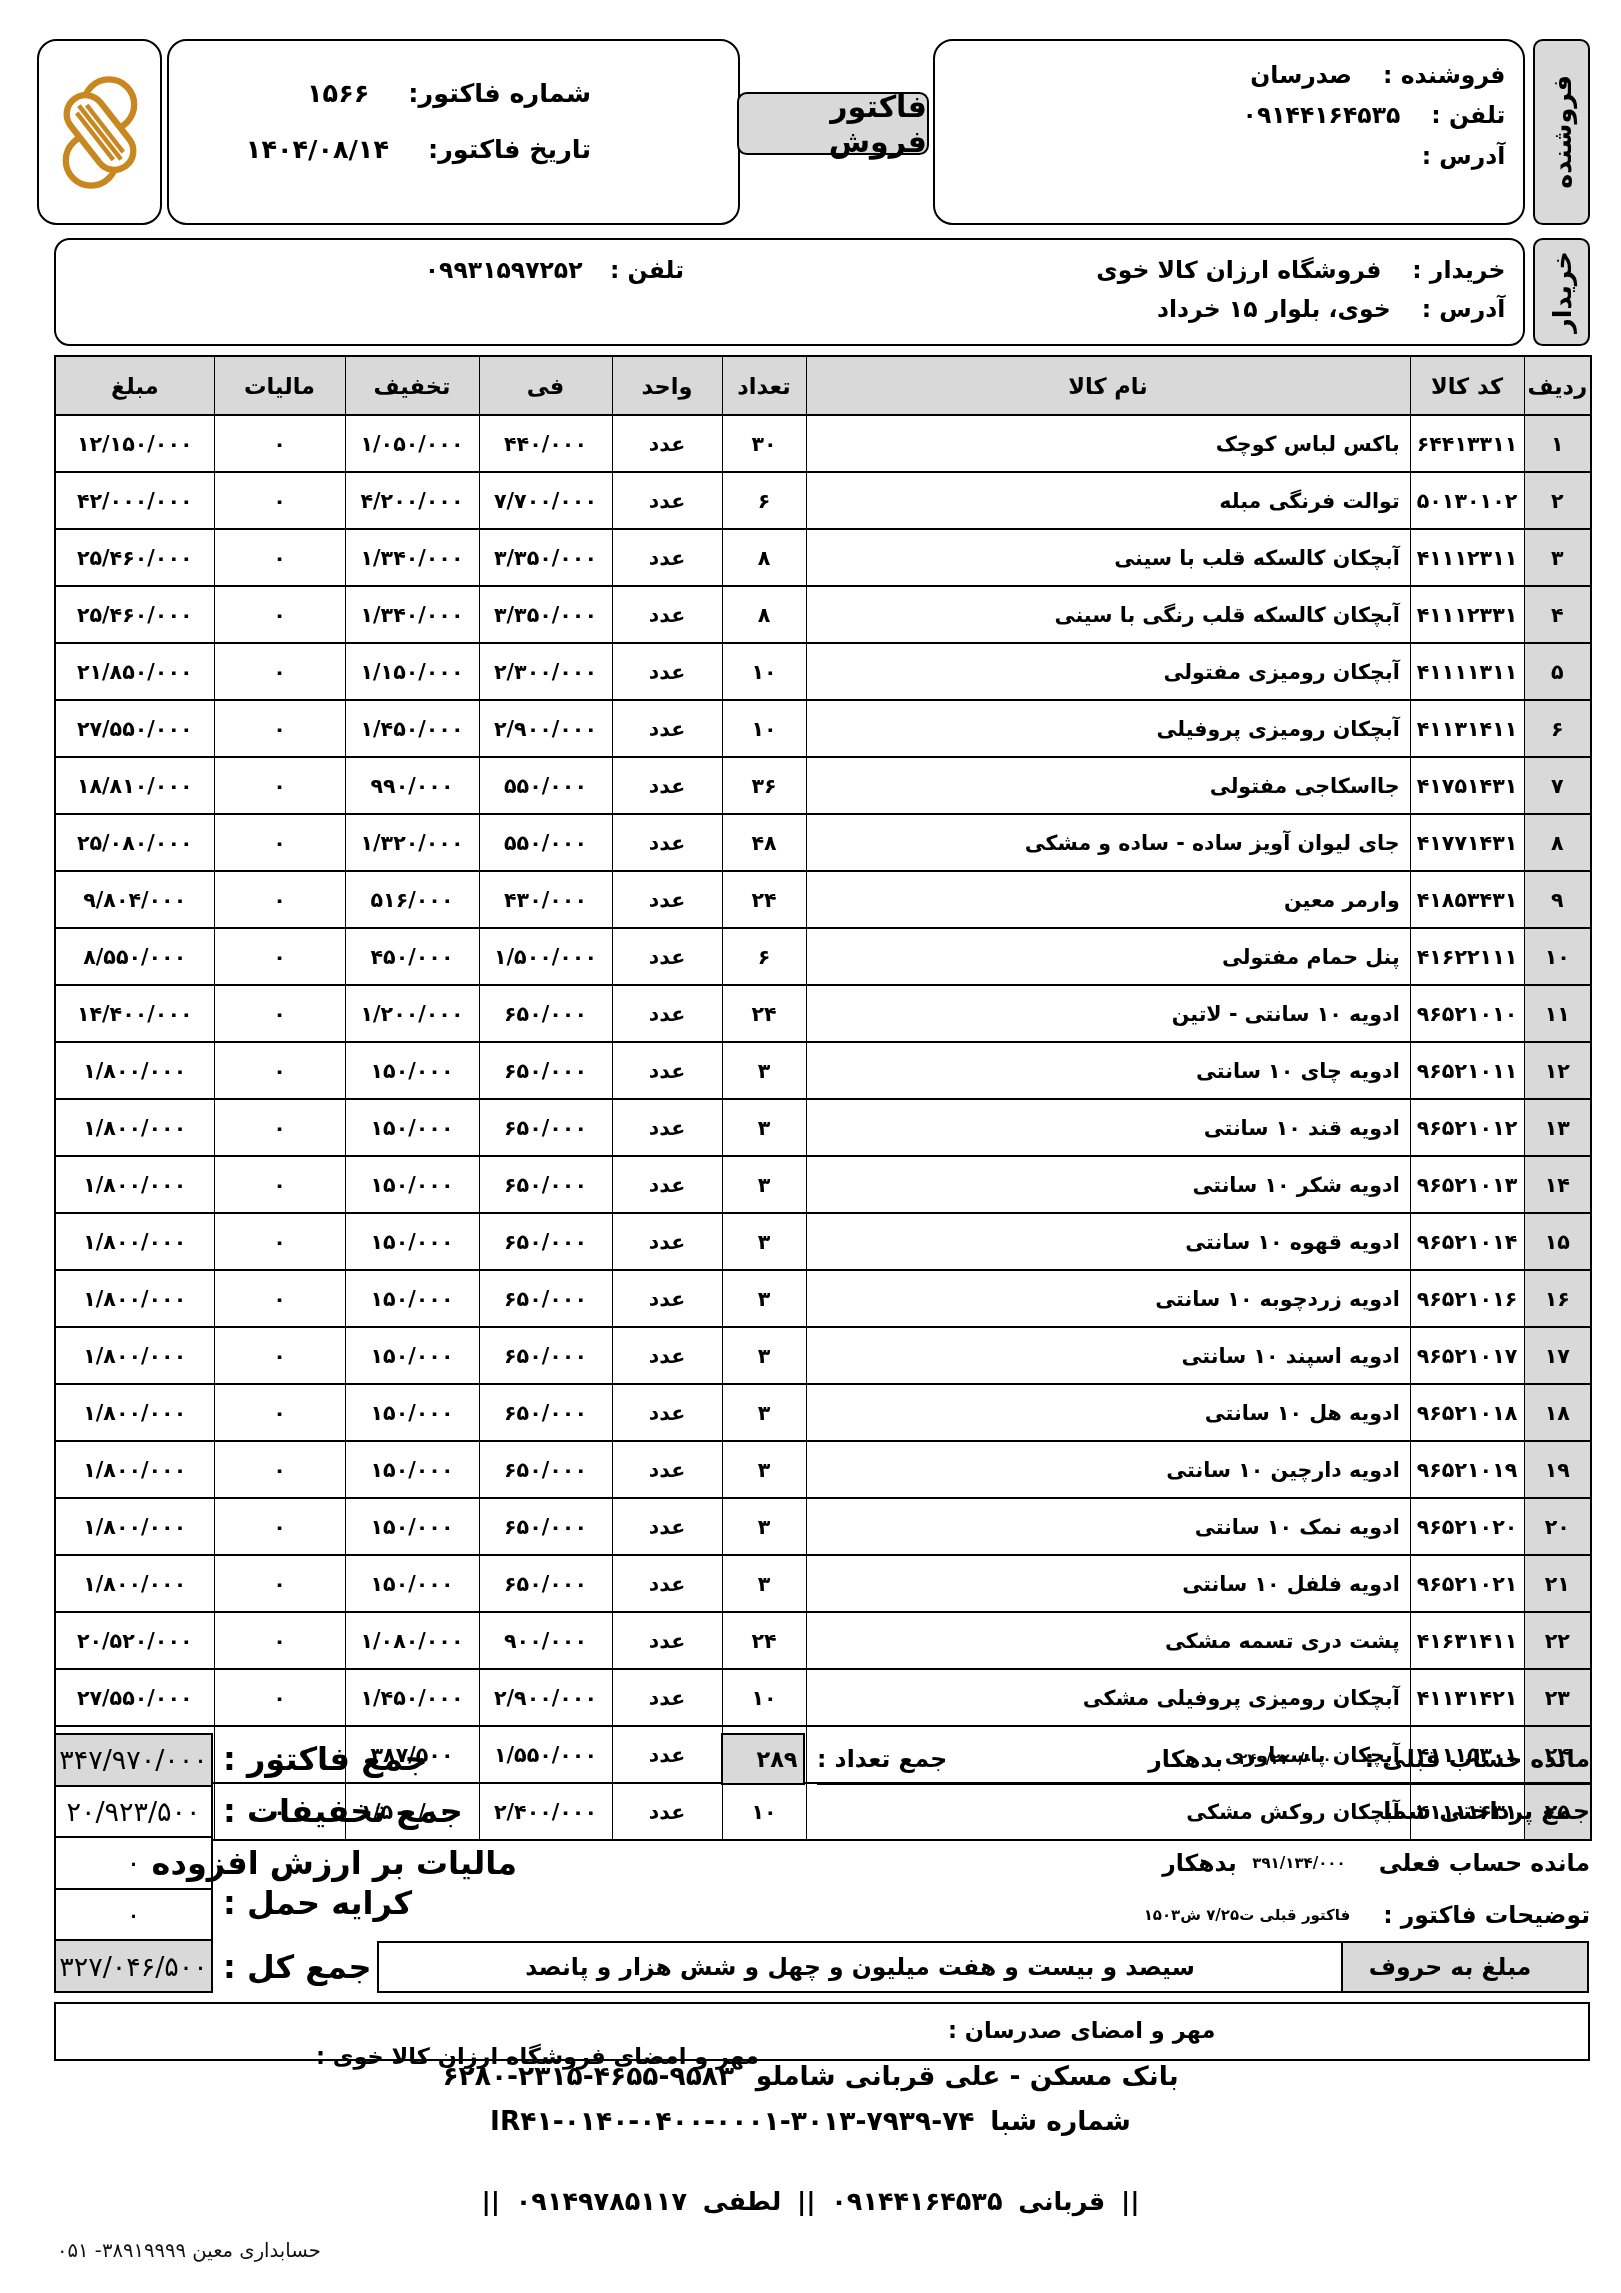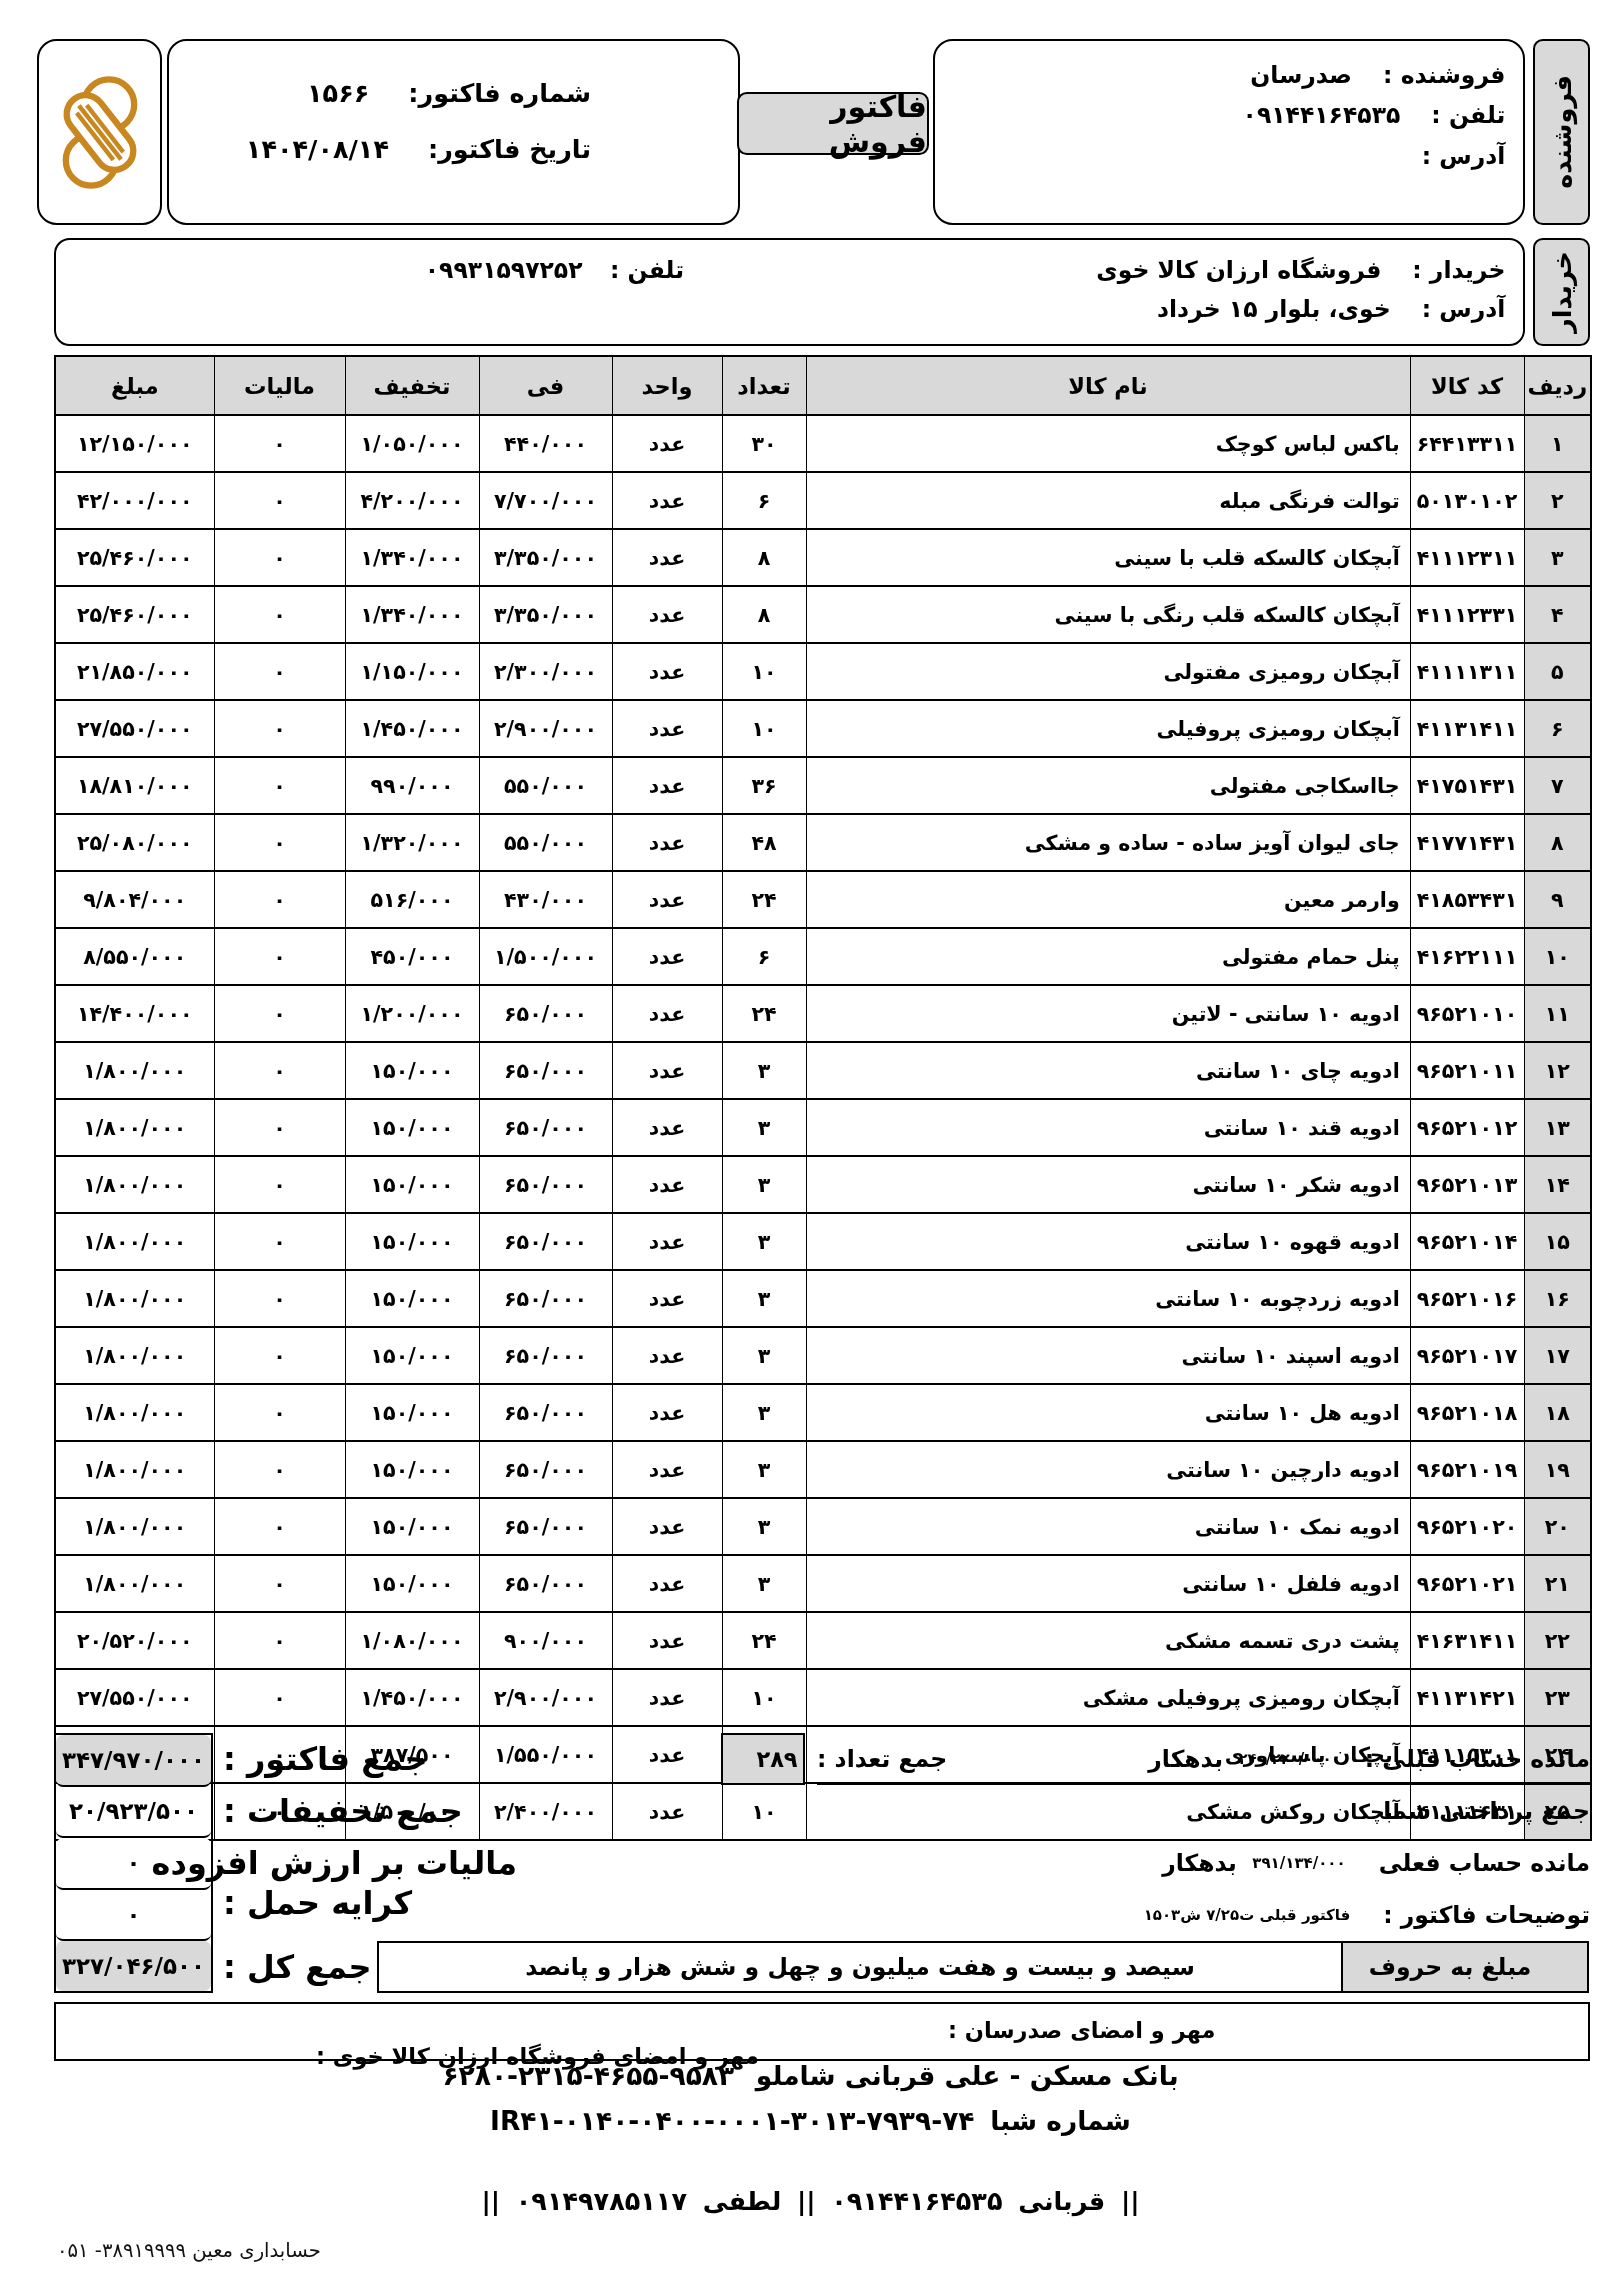--- a/index.html
+++ b/index.html
@@ -38,22 +38,22 @@
                   border:1.6px solid #000; border-bottom:2.5px solid #000; overflow:hidden; white-space:nowrap; }
   .inv-table td.c-name { text-align:right; padding-right:9.8px; }
   .inv-table td.c-row  { background:#D9D9D9; }
   col.c-row{width:67px} col.c-code{width:114px} col.c-name{width:604px} col.c-qty{width:84px}
   col.c-unit{width:110px} col.c-price{width:133px} col.c-discount{width:134px}
   col.c-tax{width:131px} col.c-amount{width:159px}
   
   .totals { position:absolute; left:0; top:1733px; width:1621px; height:260px; }
   .tot-stack { position:absolute; left:54px; top:0; width:159px; height:260px; border:2.5px solid #000;
                box-sizing:border-box; display:flex; flex-direction:column; }
-  .tot-cell { flex:1; display:flex; align-items:center; justify-content:center; font-size:23px; font-weight:bold;
-              border-bottom:2.5px solid #000; background:#fff;border-radius:7px; }
+  .tot-cell { flex:1; display:flex; align-items:center; justify-content:center; font-size:27px; font-weight:normal;
+              border-bottom:2.5px solid #000; background:#fff; }
   .tot-cell:last-child { border-bottom:none; }
   .tot-cell.gray { background:#D9D9D9; }
   .tot-label { position:absolute; left:223px; width:294px; height:52px; line-height:52px;
                font-size:32px; font-weight:bold; text-align:left; white-space:nowrap; }
   .tr-right { position:absolute; right:31px; height:52px; display:flex; align-items:center; font-weight:bold; }
   .rowa-underline { position:absolute; left:817px; right:31px; top:0; height:52px;
                     border-bottom:2.5px solid #000; border-left:0; box-sizing:border-box; }
   .qty-box { position:absolute; left:721px; top:0; width:84px; height:52px; background:#D9D9D9;
              border:2.5px solid #000; box-sizing:border-box; display:flex; align-items:center; justify-content:center;
              font-size:22.5px; font-weight:bold;padding-left:28px; }

